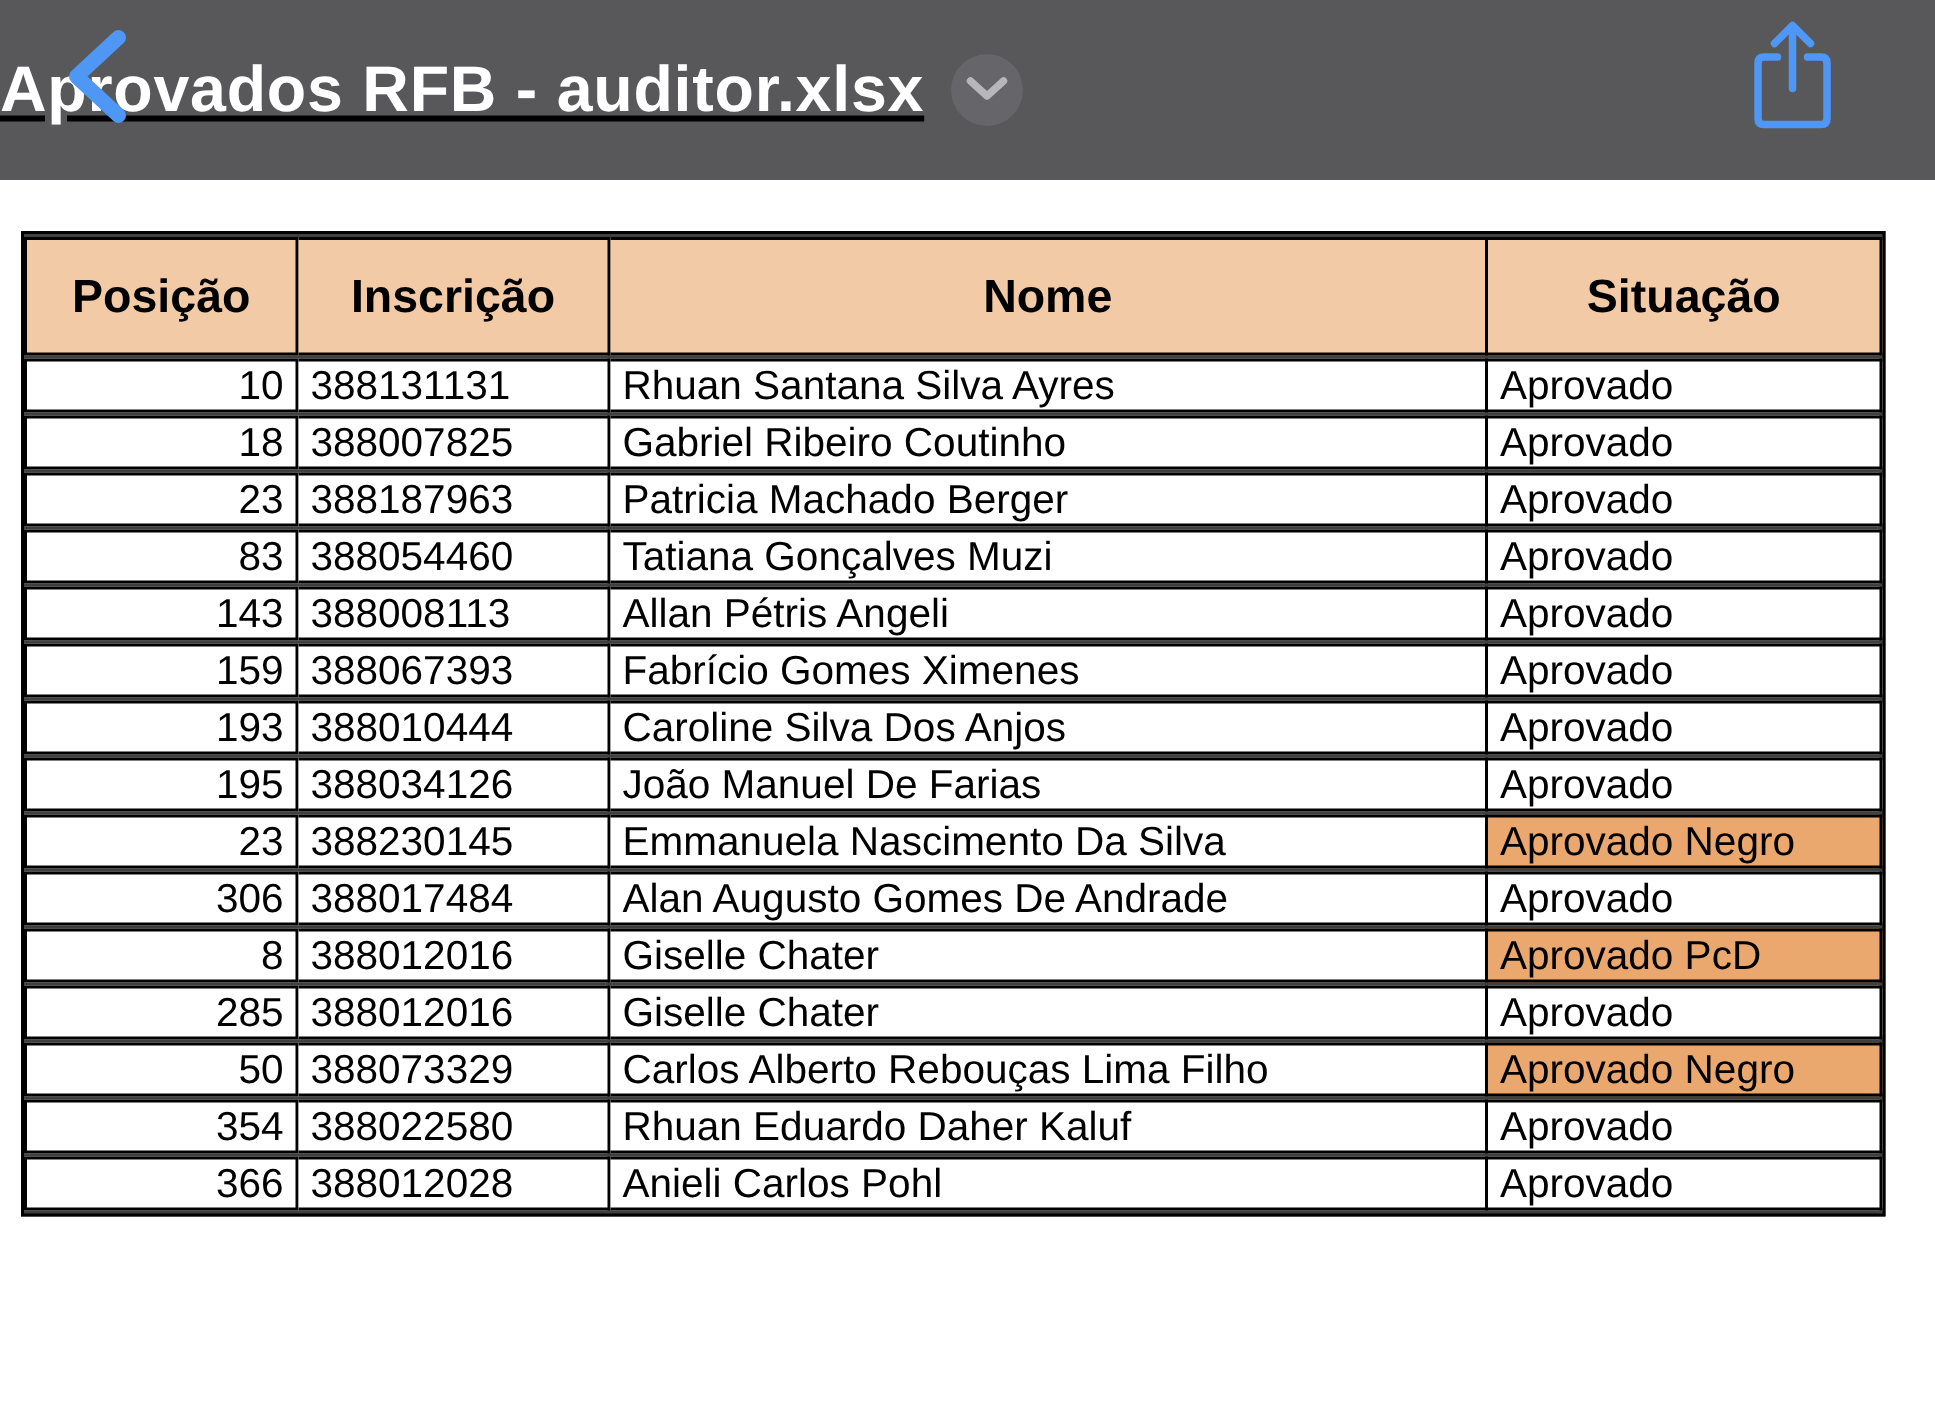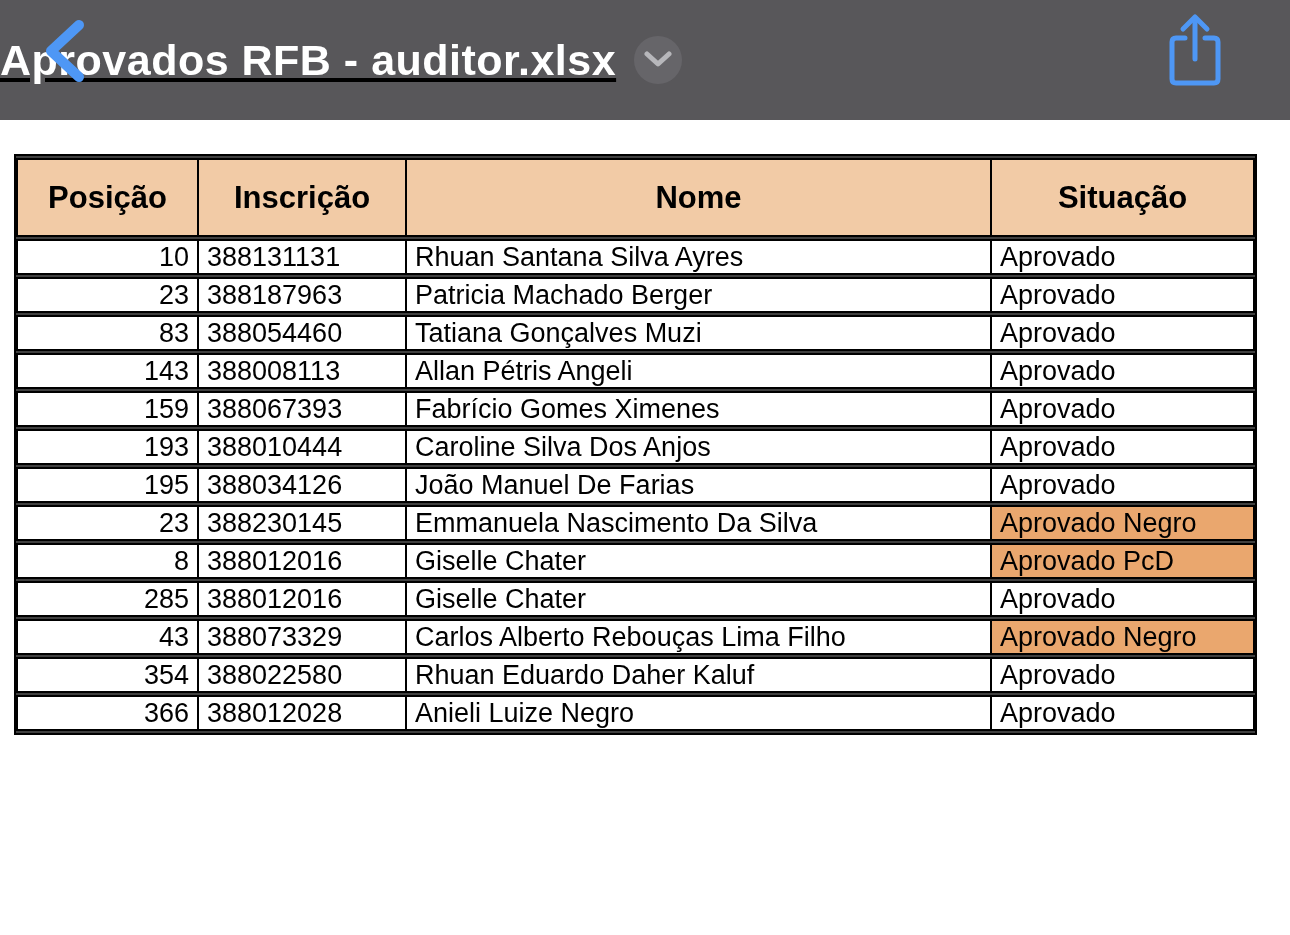--- a/index.html
+++ b/index.html
@@ -164,20 +164,26 @@
       </tr>
     </thead>
     <tbody id="rows-body">
         <tr>
           <td class="num">10</td>
           <td class="txt">388131131</td>
           <td class="txt">Rhuan Santana Silva Ayres</td>
           <td class="txt">Aprovado</td>
         </tr>
         <tr>
+          <td class="num">18</td>
+          <td class="txt">388007825</td>
+          <td class="txt">Gabriel Ribeiro Coutinho</td>
+          <td class="txt">Aprovado</td>
+        </tr>
+        <tr>
           <td class="num">23</td>
           <td class="txt">388187963</td>
           <td class="txt">Patricia Machado Berger</td>
           <td class="txt">Aprovado</td>
         </tr>
         <tr>
           <td class="num">83</td>
           <td class="txt">388054460</td>
           <td class="txt">Tatiana Gonçalves Muzi</td>
           <td class="txt">Aprovado</td>
@@ -206,44 +212,50 @@
           <td class="txt">João Manuel De Farias</td>
           <td class="txt">Aprovado</td>
         </tr>
         <tr>
           <td class="num">23</td>
           <td class="txt">388230145</td>
           <td class="txt">Emmanuela Nascimento Da Silva</td>
           <td class="txt hl">Aprovado Negro</td>
         </tr>
         <tr>
+          <td class="num">306</td>
+          <td class="txt">388017484</td>
+          <td class="txt">Alan Augusto Gomes De Andrade</td>
+          <td class="txt">Aprovado</td>
+        </tr>
+        <tr>
           <td class="num">8</td>
           <td class="txt">388012016</td>
           <td class="txt">Giselle Chater</td>
           <td class="txt hl">Aprovado PcD</td>
         </tr>
         <tr>
           <td class="num">285</td>
           <td class="txt">388012016</td>
           <td class="txt">Giselle Chater</td>
           <td class="txt">Aprovado</td>
         </tr>
         <tr>
-          <td class="num">43</td>
+          <td class="num">50</td>
           <td class="txt">388073329</td>
           <td class="txt">Carlos Alberto Rebouças Lima Filho</td>
           <td class="txt hl">Aprovado Negro</td>
         </tr>
         <tr>
           <td class="num">354</td>
           <td class="txt">388022580</td>
           <td class="txt">Rhuan Eduardo Daher Kaluf</td>
           <td class="txt">Aprovado</td>
         </tr>
         <tr>
           <td class="num">366</td>
           <td class="txt">388012028</td>
-          <td class="txt">Anieli Luize Negro</td>
+          <td class="txt">Anieli Carlos Pohl</td>
           <td class="txt">Aprovado</td>
         </tr>
       </tbody>
   </table>
 </main>
 
 </body></html>

